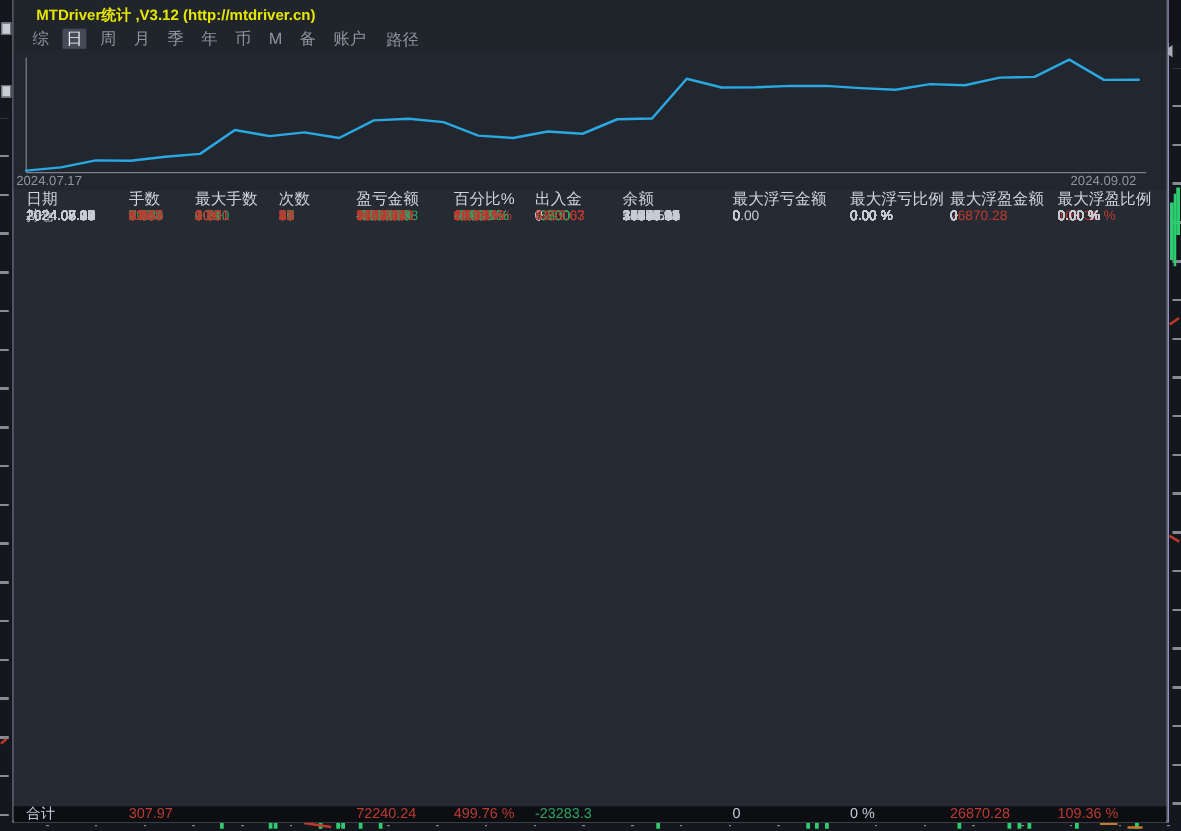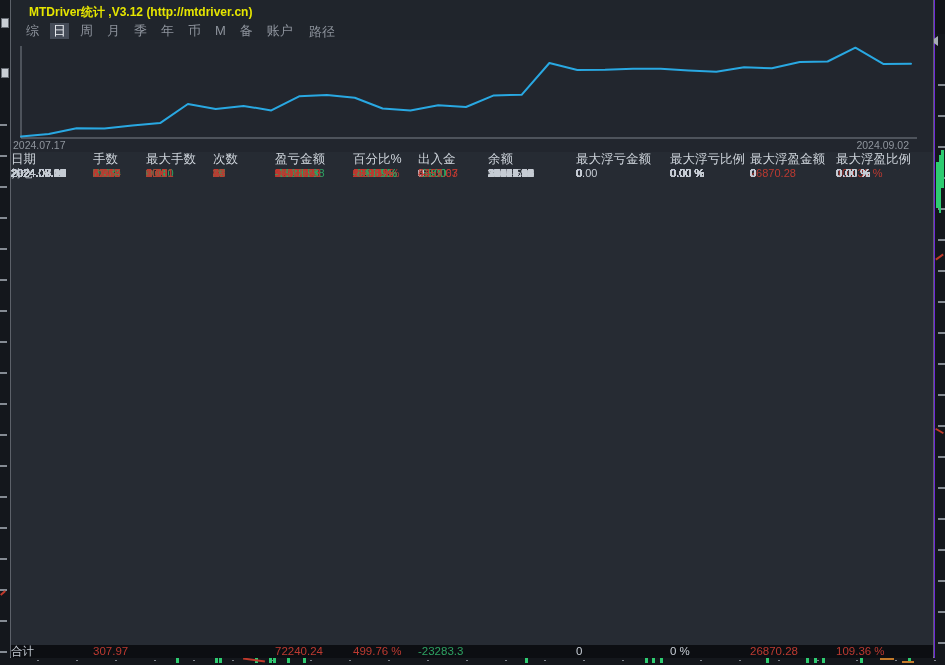--- a/index.html
+++ b/index.html
@@ -1,17 +1,17 @@
 <!DOCTYPE html>
 <html><head>
 <meta charset="utf-8">
 <style>
   html,body{margin:0;padding:0;background:#101318;}
   .screen{position:relative;width:945px;height:665px;overflow:hidden;
-          background:#6d28d9;font-family:"Liberation Sans","DejaVu Sans",sans-serif;
+          background:#c4b5fd;font-family:"Liberation Sans","DejaVu Sans",sans-serif;
           -webkit-font-smoothing:antialiased;}
   
   .window{position:absolute;left:10px;top:0;width:924px;height:658px;
           background:#262b33;box-sizing:border-box;
           border-left:1px solid #5c6169;border-right:1px solid #5c6169;
           border-bottom:2px solid #8b9198;}
   .titlebar{position:absolute;left:0;top:0;width:100%;height:22px;background:#20252c;}
   .title{position:absolute;left:18px;top:4px;font-size:12px;font-weight:bold;color:#e6e600;}
   .menubar{position:absolute;left:0;top:22px;width:100%;height:18px;background:#20252c;
            border-bottom:1px solid #3c424b;}
@@ -21,21 +21,21 @@
   .mpath{position:absolute;left:298px;top:1px;font-size:13px;color:#8d939c;}
   
   .chart-pane{position:absolute;left:0;top:40px;width:100%;height:112px;background:#22262e;}
   .chart-pane svg{position:absolute;left:0;top:0;}
   .xlab{position:absolute;top:99px;font-size:10.5px;color:#8f959d;}
   .xlab.l{left:2px;}
   .xlab.r{right:24px;}
   
   .thead,.trow,.trow-total{position:absolute;left:0;width:100%;box-sizing:border-box;
       display:grid;grid-template-columns:82px 53px 67px 62px 78px 65px 70px 88px 94px 80px 86px 1fr;
-      padding-left:0;white-space:nowrap;overflow:hidden;}
+      padding-left:10px;white-space:nowrap;overflow:hidden;}
   .thead{top:152px;height:14px;line-height:14px;font-size:12.5px;color:#ced4db;}
   .tbody{position:absolute;left:0;top:166px;width:100%;}
   .trow{height:14.09px;line-height:14.09px;font-size:11px;}
   .trow-total{top:645px;height:13px;line-height:13px;font-size:11.5px;background:#0c0e12;}
   .c-def{color:#c6ccd4;} .c-up{color:#bd3a31;} .c-down{color:#2ea262;}
   
   .sliver{position:absolute;background:#14171c;}
   .tickcol{position:absolute;width:7px;
      background:repeating-linear-gradient(to bottom,transparent 0 29px,#858b93 29px 31px);}
   .btick{position:absolute;top:660px;height:1px;width:945px;

